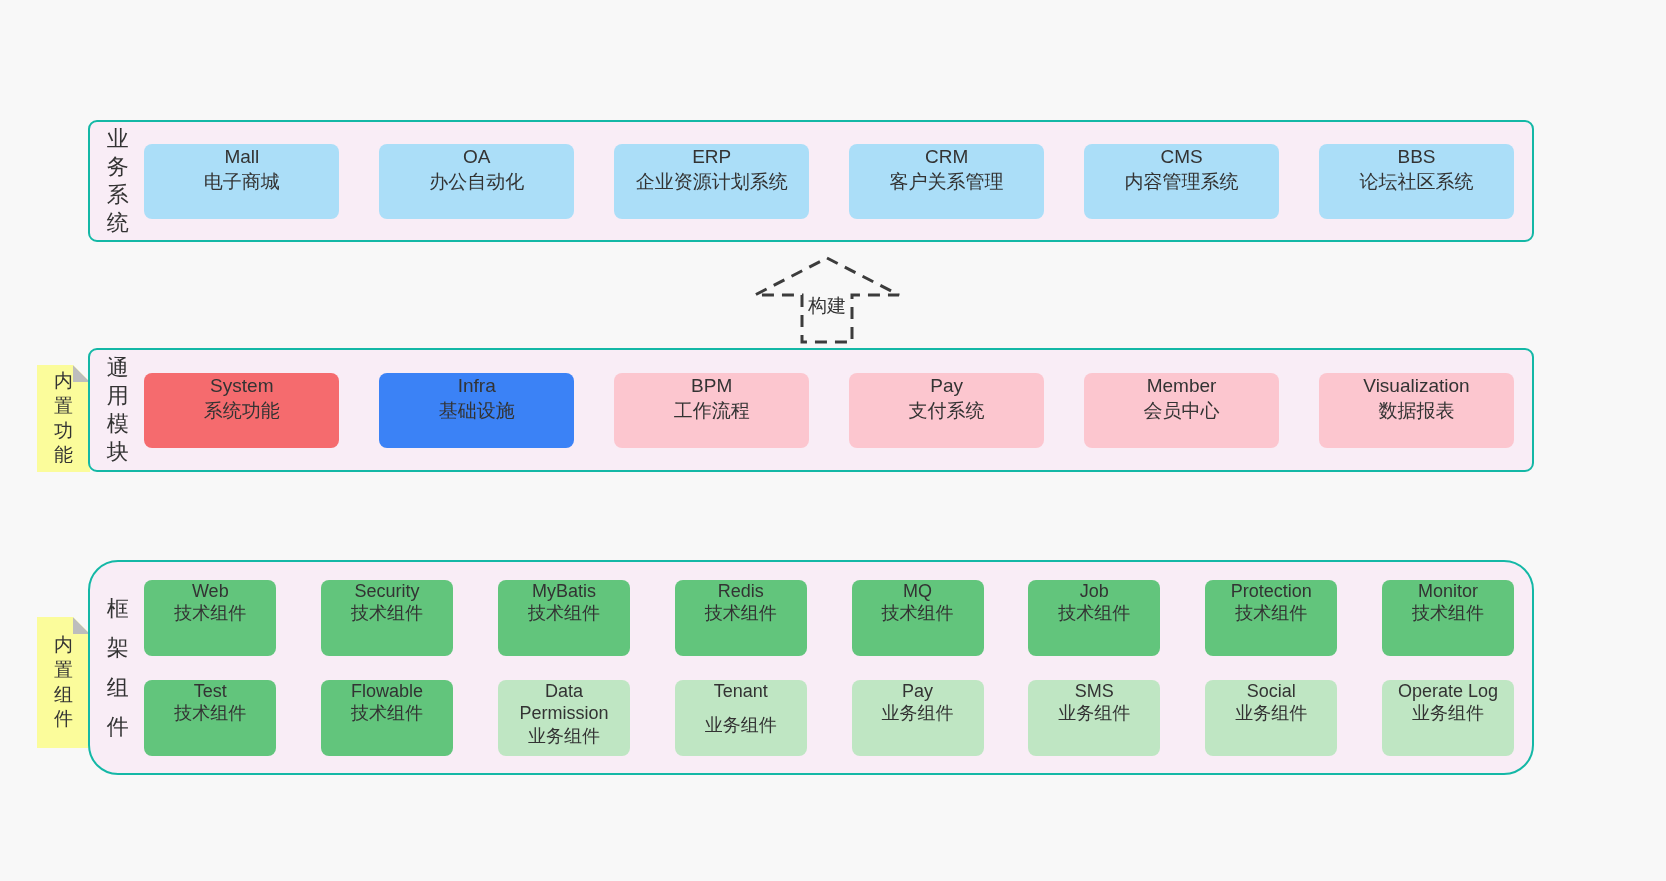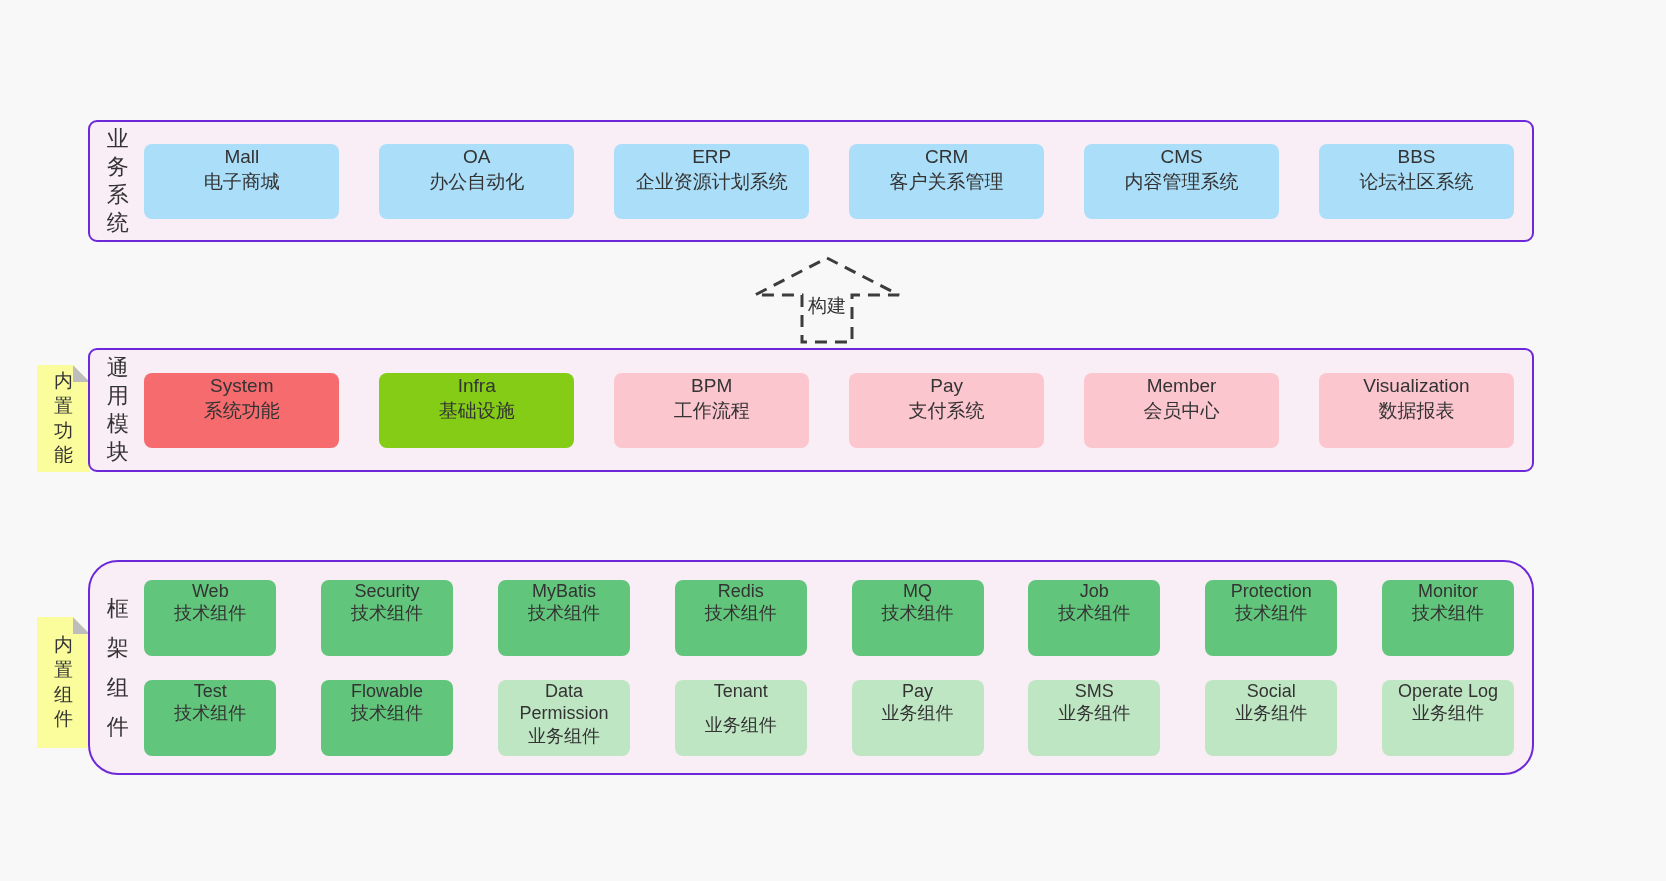--- a/index.html
+++ b/index.html
@@ -3,21 +3,21 @@
 <meta charset="utf-8">
 <style>
   html,body { margin:0; padding:0; background:#f8f8f8; }
   .canvas {
     position:relative; width:1666px; height:881px; background:#f8f8f8;
     font-family:"Liberation Sans","DejaVu Sans",sans-serif; color:#333;
     overflow:hidden;
   }
   .band {
     position:absolute; left:88px; width:1446px; box-sizing:border-box;
-    background:#f9edf6; border:2px solid #6d28d9; border-radius:9px;
+    background:#f9edf6; border:2px solid #14b8a6; border-radius:9px;
     display:flex; z-index:2;
   }
   .band1 { top:120px; height:122px; }
   .band2 { top:348px; height:124px; }
   .band3 { top:560px; height:215px;border-radius:30px; }
   .band-label {
     width:1.15em; font-size:22px; line-height:1.28; letter-spacing:0;
     word-break:break-all; text-align:center; margin:auto 0; padding-left:15px;
     white-space:normal;
   }
@@ -112,21 +112,21 @@
   </div>
 
   <div class="band band2">
     <div class="band-label">通用模块</div>
     <div class="row-area">
         <div class="row">
           <div class="box size-l" style="background: rgb(245, 107, 110);">
             <div class="t">System</div>
             <div class="s">系统功能</div>
           </div>
-          <div class="box size-l" style="background: #84cc16;">
+          <div class="box size-l" style="background: #3b82f6;">
             <div class="t">Infra</div>
             <div class="s">基础设施</div>
           </div>
           <div class="box size-l" style="background: rgb(252, 198, 207);">
             <div class="t">BPM</div>
             <div class="s">工作流程</div>
           </div>
           <div class="box size-l" style="background: rgb(252, 198, 207);">
             <div class="t">Pay</div>
             <div class="s">支付系统</div>

